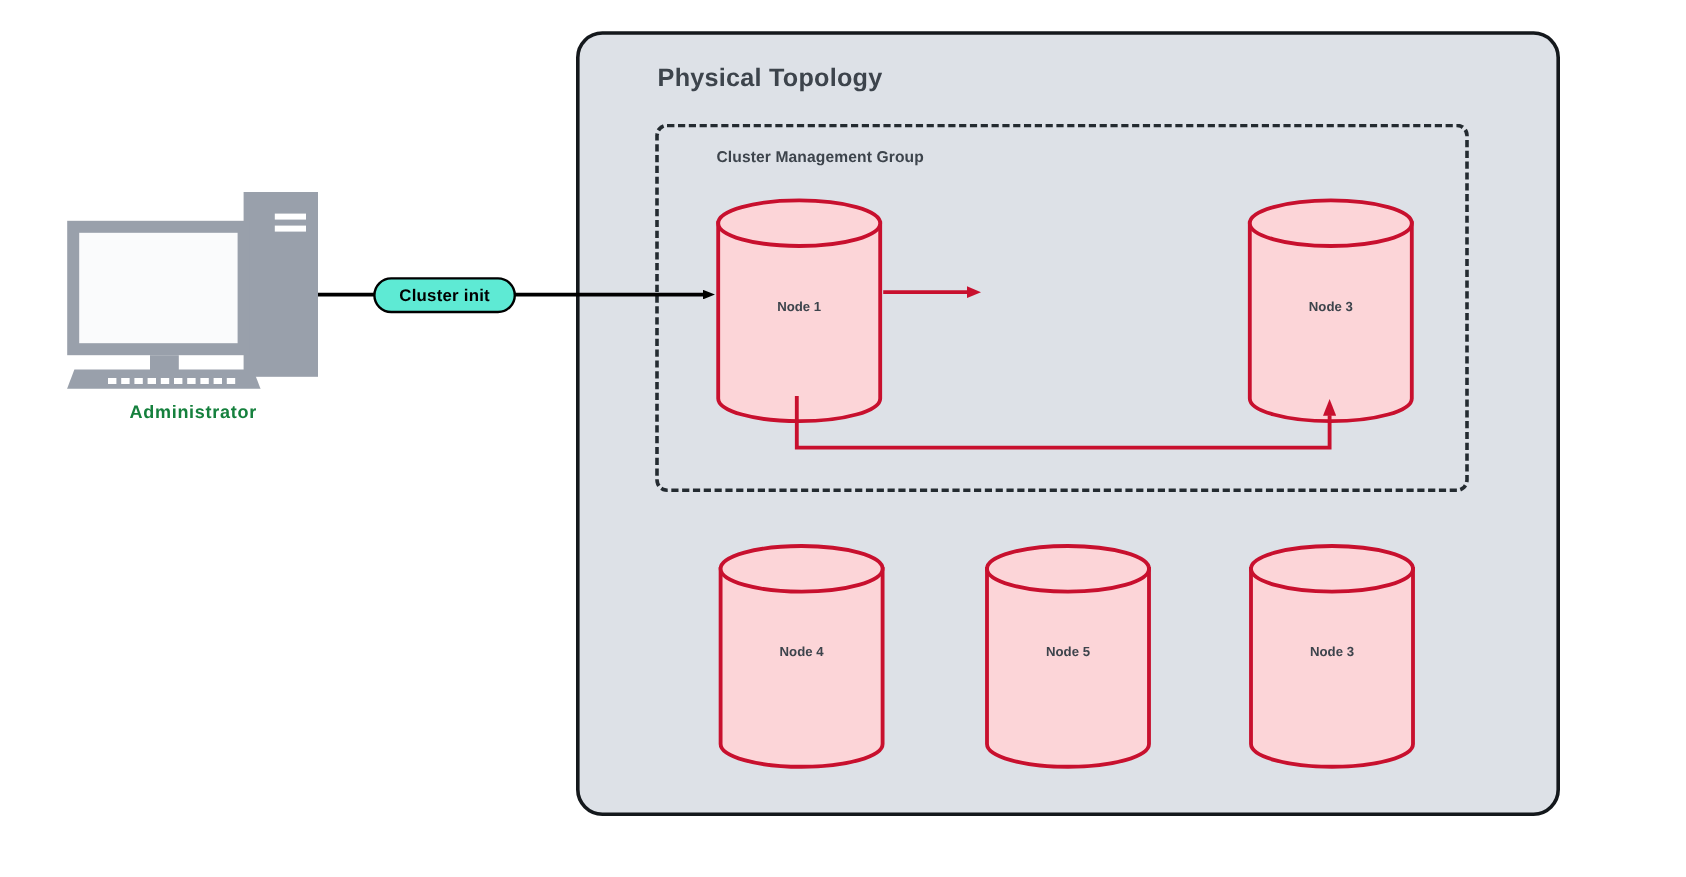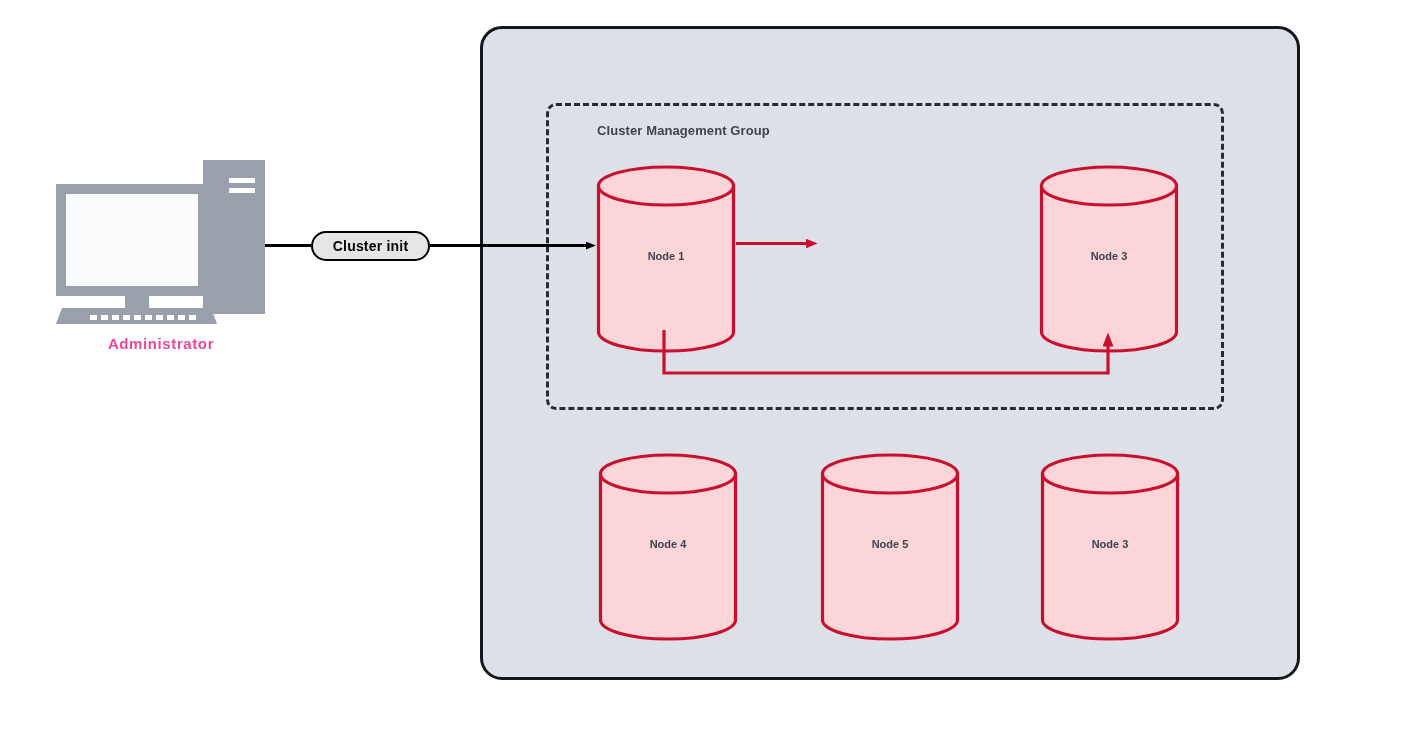--- a/index.html
+++ b/index.html
@@ -81,51 +81,52 @@
 
   
   #admin-icon { left: 48px; top: 152px; width: 226px; height: 172px; }
   #admin-label {
     left: 48px;
     top: 335px;
     width: 226px;
     text-align: center;
     font-size: 15px;
     font-weight: bold;
-    color: #ec4899;
+    color: #15803d;
     letter-spacing: 0.6px;
   }
 
   
   #edge-label-cluster-init {
     left: 311px;
     top: 231px;
     width: 119px;
     height: 30px;
-    background: #e5e5e5;
+    background: #5eead4;
     border: 2.6px solid #000000;
     border-radius: 16px;
     box-sizing: border-box;
     display: flex;
     align-items: center;
     justify-content: center;
     font-size: 14px;
     font-weight: bold;
     color: #000000;
     letter-spacing: 0.2px;
   }
 
   #edges { left: 0; top: 0; width: 1405px; height: 731px; pointer-events: none; }
 </style>
 </head>
 <body>
 
 <div id="stage" class="abs">
 
   <div id="physical-panel" class="abs"></div>
+  <div id="panel-title" class="abs">Physical Topology</div>
 
   <div id="cmg-box" class="abs"></div>
   <div id="cmg-title" class="abs">Cluster Management Group</div>
 
   <div class="cyl abs" style="left:595px; top:164px;">
     <svg width="142" height="190" viewBox="0 0 142 190">
       <path d="M3.5,22 L3.5,168 A 67.5 19 0 0 0 138.5 168 L138.5,22 Z" fill="#fcd5d8" stroke="#c8102e" stroke-width="3.2"></path>
       <ellipse cx="71" cy="22" rx="67.5" ry="19" fill="#fcd5d8" stroke="#c8102e" stroke-width="3.2"></ellipse>
     </svg>
     <div class="cyl-label">Node 1</div>

